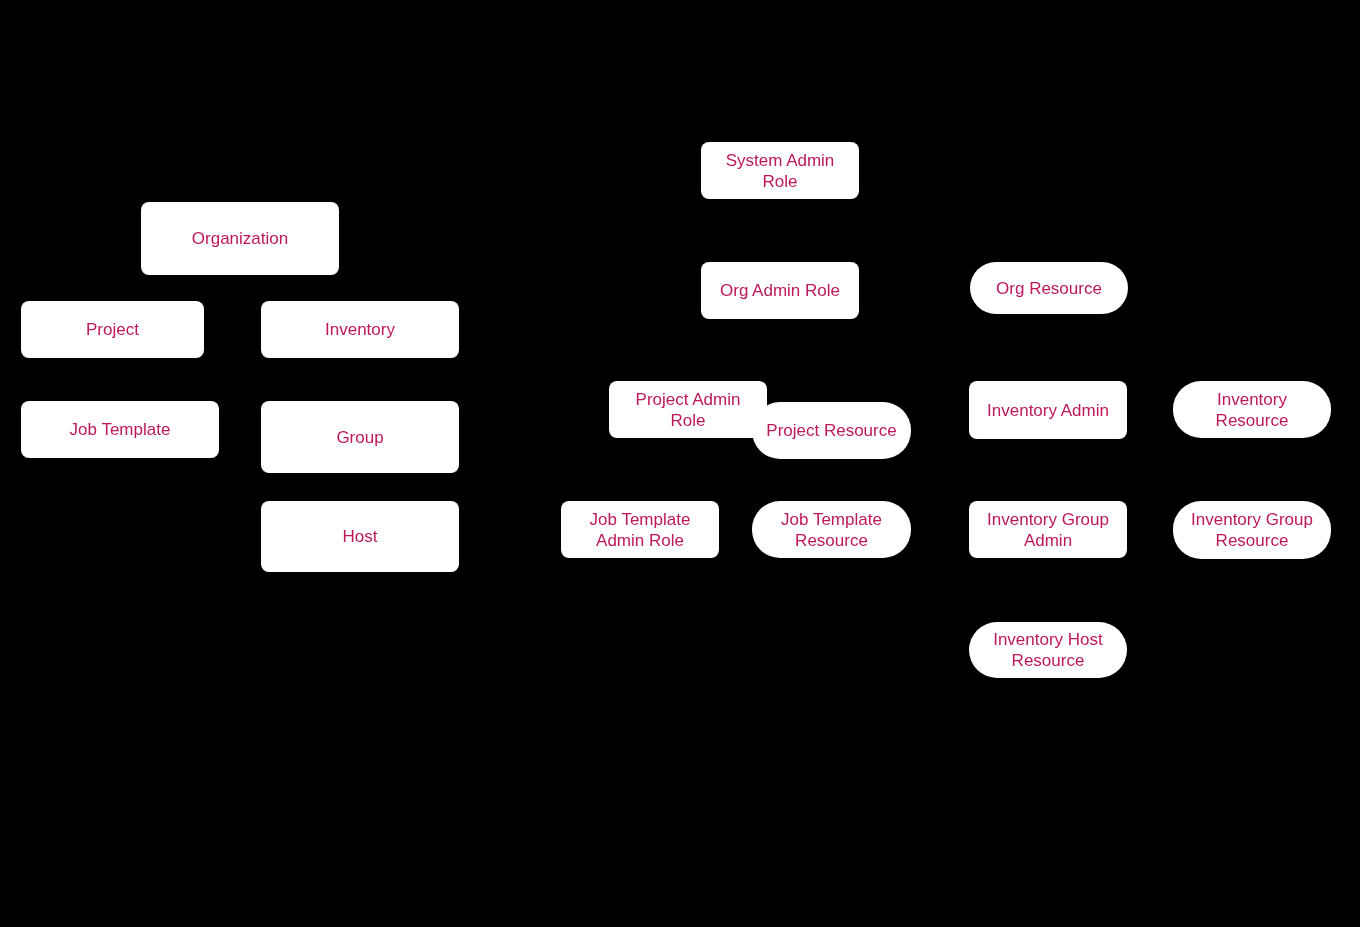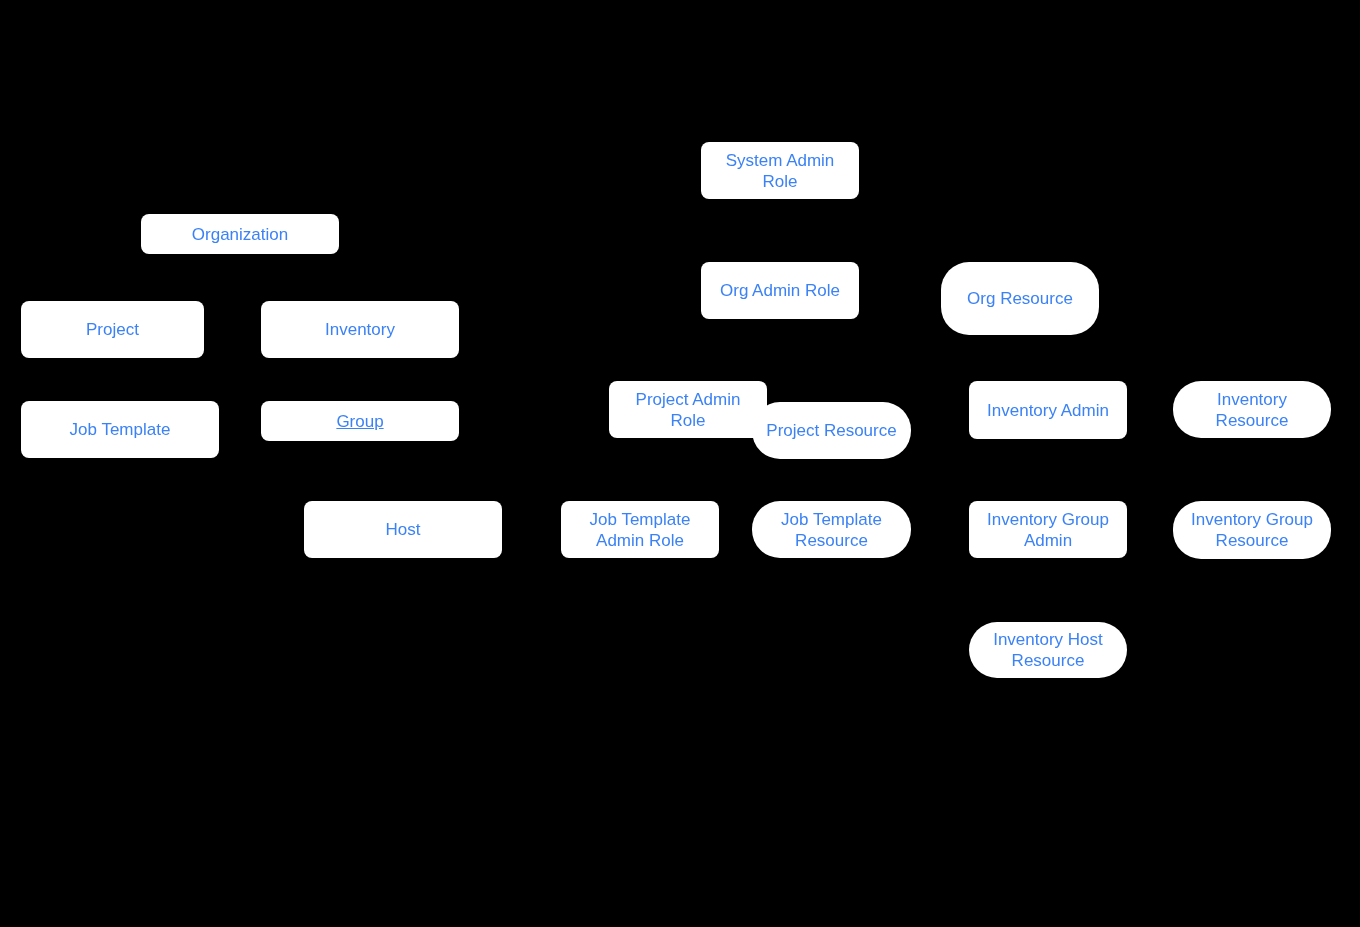--- a/index.html
+++ b/index.html
@@ -14,73 +14,73 @@
     background: #000000;
     overflow: hidden;
     font-family: "Liberation Sans", sans-serif;
   }
   .node {
     position: absolute;
     display: flex;
     align-items: center;
     justify-content: center;
     background: #ffffff;
-    color: #3b82f6;
+    color: #be185d;
     font-size: 17px;
     line-height: 21px;
     text-align: center;
     white-space: pre-line;
     box-sizing: border-box;
   }
   .rect {
     border-radius: 8px;
   }
   .stadium {
     border-radius: 28px;
   }
 </style>
 </head>
 <body>
 
 <div class="canvas">
 
-  <div class="node rect" style="left:141px; top:202px; width:198px; height:40px;margin-top:12px;">
+  <div class="node rect" style="left:141px; top:202px; width:198px; height:73px;">
     <span>Organization</span>
   </div>
 
   <div class="node rect" style="left:21px; top:301px; width:183px; height:57px;">
     <span>Project</span>
   </div>
 
   <div class="node rect" style="left:261px; top:301px; width:198px; height:57px;">
     <span>Inventory</span>
   </div>
 
   <div class="node rect" style="left:21px; top:401px; width:198px; height:57px;">
     <span>Job Template</span>
   </div>
 
-  <div class="node rect" style="left:261px; top:401px; width:198px; height:40px;text-decoration:underline;">
+  <div class="node rect" style="left:261px; top:401px; width:198px; height:72px;">
     <span>Group</span>
   </div>
 
-  <div class="node rect" style="left:261px; top:501px; width:198px; height:57px;margin-left:43px;">
+  <div class="node rect" style="left:261px; top:501px; width:198px; height:71px;">
     <span>Host</span>
   </div>
 
   <div class="node rect" style="left:701px; top:142px; width:158px; height:57px;">
     <span>System Admin
 Role</span>
   </div>
 
   <div class="node rect" style="left:701px; top:262px; width:158px; height:57px;">
     <span>Org Admin Role</span>
   </div>
 
-  <div class="node stadium" style="left:941px; top:262px; width:158px; height:73px;">
+  <div class="node stadium" style="left:970px; top:262px; width:158px; height:52px;">
     <span>Org Resource</span>
   </div>
 
   <div class="node rect" style="left:561px; top:381px; width:158px; height:57px;margin-left:48px;">
     <span>Project Admin
 Role</span>
   </div>
 
   <div class="node stadium" style="left:752px; top:402px; width:159px; height:57px;">
     <span>Project Resource</span>

